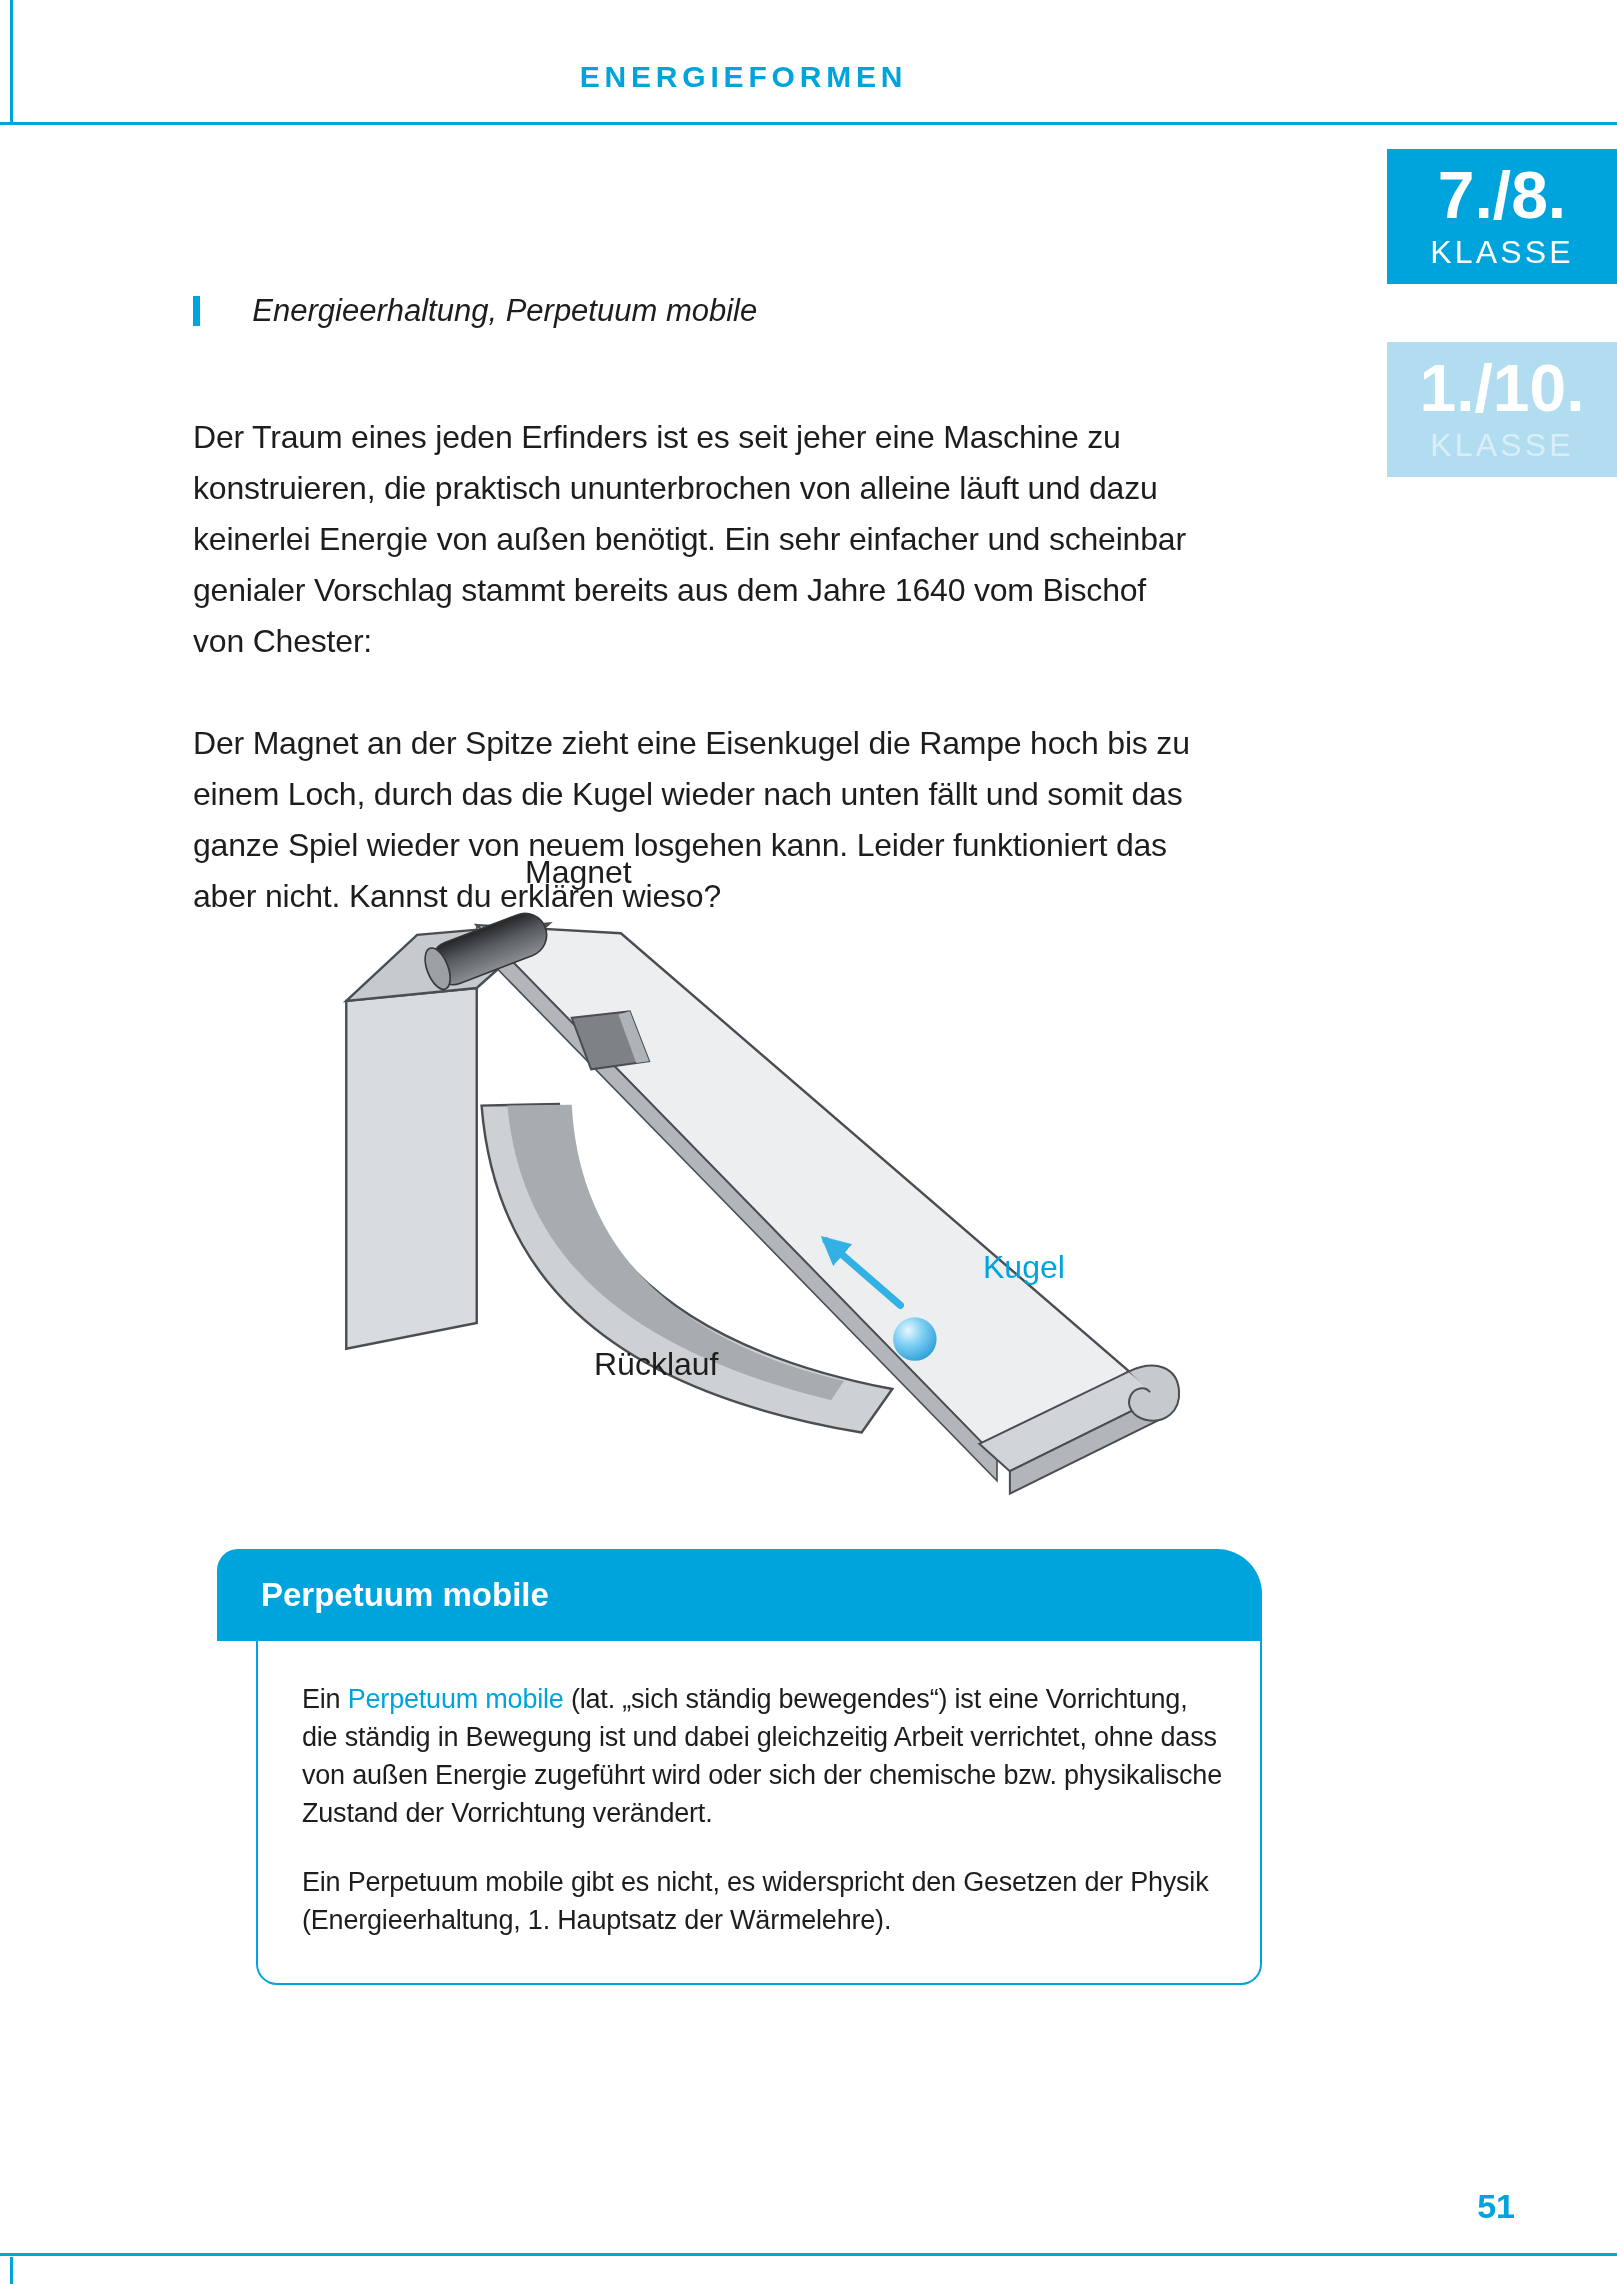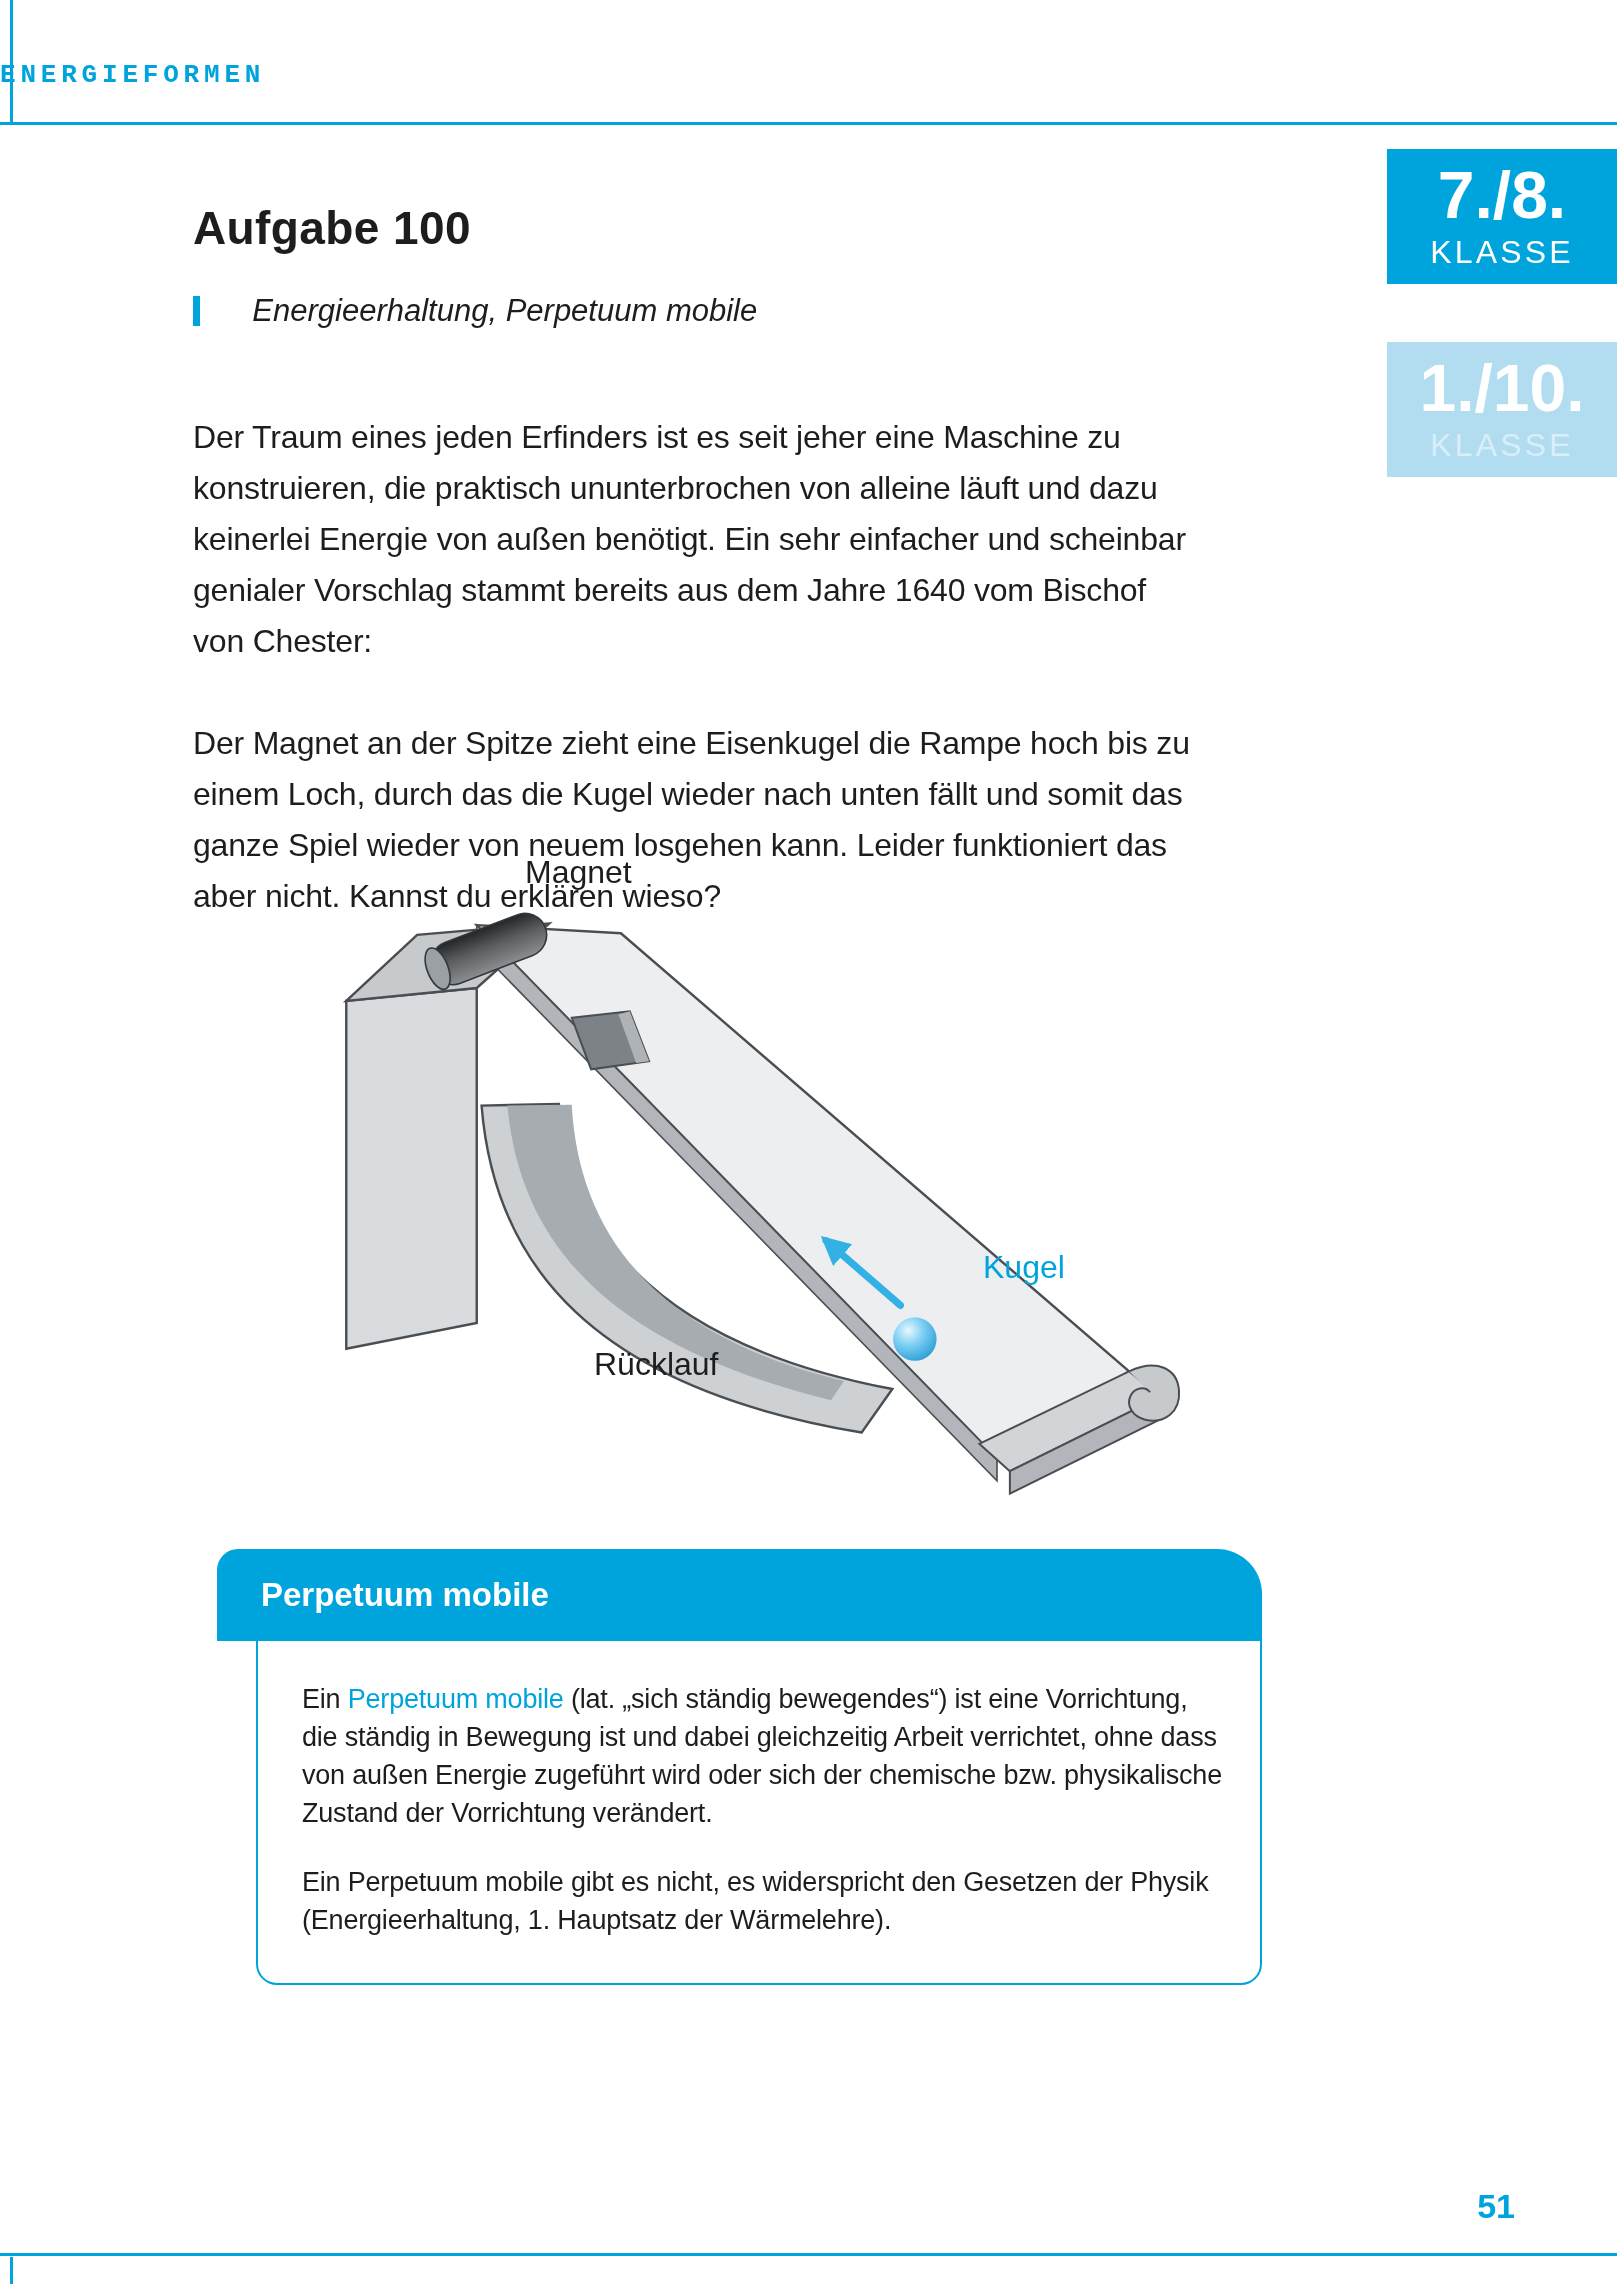--- a/index.html
+++ b/index.html
@@ -13,22 +13,22 @@
   .page{position:relative;width:1618px;height:2284px;background:#fff;overflow:hidden;}
   .abs{position:absolute;}
 
   
   .top-vline{left:9.7px;top:0;width:3.2px;height:122px;background:var(--accent);}
   .top-rule{left:0;top:122px;width:1618px;height:3.2px;background:var(--accent);}
   .bottom-rule{left:0;top:2253px;width:1618px;height:3.2px;background:var(--accent);}
   .bottom-vline{left:9.7px;top:2257px;width:3.2px;height:27px;background:var(--accent);}
 
   
-  .page-header{left:0;top:60px;width:1487px;text-align:left;font-size:26px;font-weight:700;
-    letter-spacing:4.8px;color:var(--accent);font-family:Liberation Mono, monospace;}
+  .page-header{left:0;top:60px;width:1487px;text-align:center;font-size:30px;font-weight:700;
+    letter-spacing:4.8px;color:var(--accent);}
 
   
   .badge{left:1387px;width:230px;height:135px;display:flex;flex-direction:column;
     align-items:center;justify-content:center;}
   .badge-78{top:149px;background:var(--accent);}
   .badge-910{top:342px;background:var(--accent-light);}
   .badge-grade{font-size:66px;font-weight:700;line-height:1;color:#ffffff;}
   .badge-klasse{font-size:32px;font-weight:400;letter-spacing:3.2px;margin-top:6.4px;color:#ffffff;}
   .badge-910 .badge-klasse{color:#d9eef8;}
 
@@ -76,21 +76,20 @@
   <div class="abs badge badge-78">
     <div class="badge-grade">7./8.</div>
     <div class="badge-klasse">KLASSE</div>
   </div>
 
   <div class="abs badge badge-910">
     <div class="badge-grade">1./10.</div>
     <div class="badge-klasse">KLASSE</div>
   </div>
 
-  <h1 class="abs task-title">Aufgabe 100</h1>
 
   <div class="abs subtitle-row">
     <span class="subtitle-bar"></span>
     <span class="subtitle-text">Energieerhaltung, Perpetuum mobile</span>
   </div>
 
   <div class="abs bodytext">
     <div>Der Traum eines jeden Erfinders ist es seit jeher eine Maschine zu
 konstruieren, die praktisch ununterbrochen von alleine läuft und dazu
 keinerlei Energie von außen benötigt. Ein sehr einfacher und scheinbar

